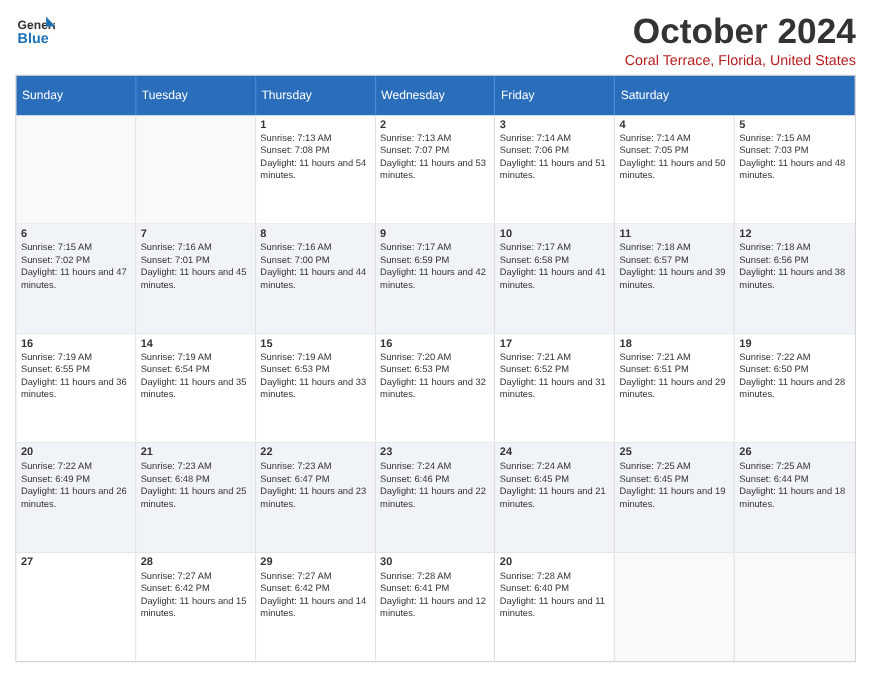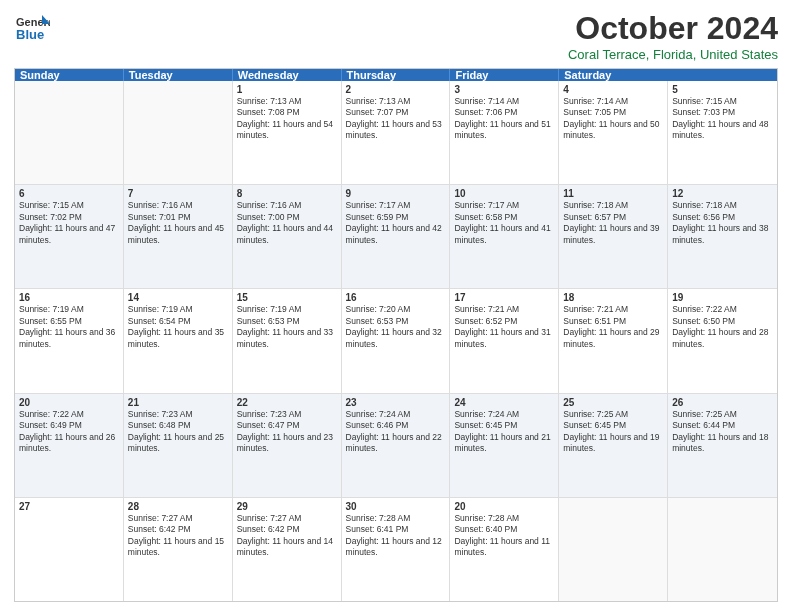--- a/index.html
+++ b/index.html
@@ -35,38 +35,38 @@
     .title-section {
       text-align: right;
     }
     .month-title {
       font-size: 32px;
       font-weight: bold;
       color: #333;
     }
     .location {
       font-size: 13px;
-      color: #15803d;
+      color: #b91c1c;
     }
     .calendar {
       flex: 1;
       display: flex;
       flex-direction: column;
       border: 1px solid #ccc;
     }
     .cal-header {
       display: grid;
       grid-template-columns: repeat(7, 1fr);
       background: #2a6ebb;
     }
     .cal-header-cell {
       color: #fff;
       font-size: 11px;
-      font-weight: bold;
-      padding: 0 5px;
+      font-weight: normal;
+      padding: 12px 5px;
       border-right: 1px solid #4a8edb;
       text-align: left;
     }
     .cal-header-cell:last-child { border-right: none; }
     .cal-body {
       display: flex;
       flex-direction: column;
       flex: 1;
     }
     .cal-row {
@@ -118,22 +118,22 @@
     <div class="title-section">
       <div class="month-title">October 2024</div>
       <div class="location">Coral Terrace, Florida, United States</div>
     </div>
   </div>
 
   <div class="calendar">
     <div class="cal-header">
     <div class="cal-header-cell">Sunday</div>
         <div class="cal-header-cell">Tuesday</div>
+        <div class="cal-header-cell">Thursday</div>
         <div class="cal-header-cell">Wednesday</div>
-        <div class="cal-header-cell">Thursday</div>
         <div class="cal-header-cell">Friday</div>
         <div class="cal-header-cell">Saturday</div>
       </div>
     <div class="cal-body">
     <div class="cal-row">
           <div class="cal-cell empty"></div>
           <div class="cal-cell empty"></div>
           <div class="cal-cell">
             <span class="day-num">1</span>
             <div class="cell-text" style="white-space: pre-line;">Sunrise: 7:13 AM

